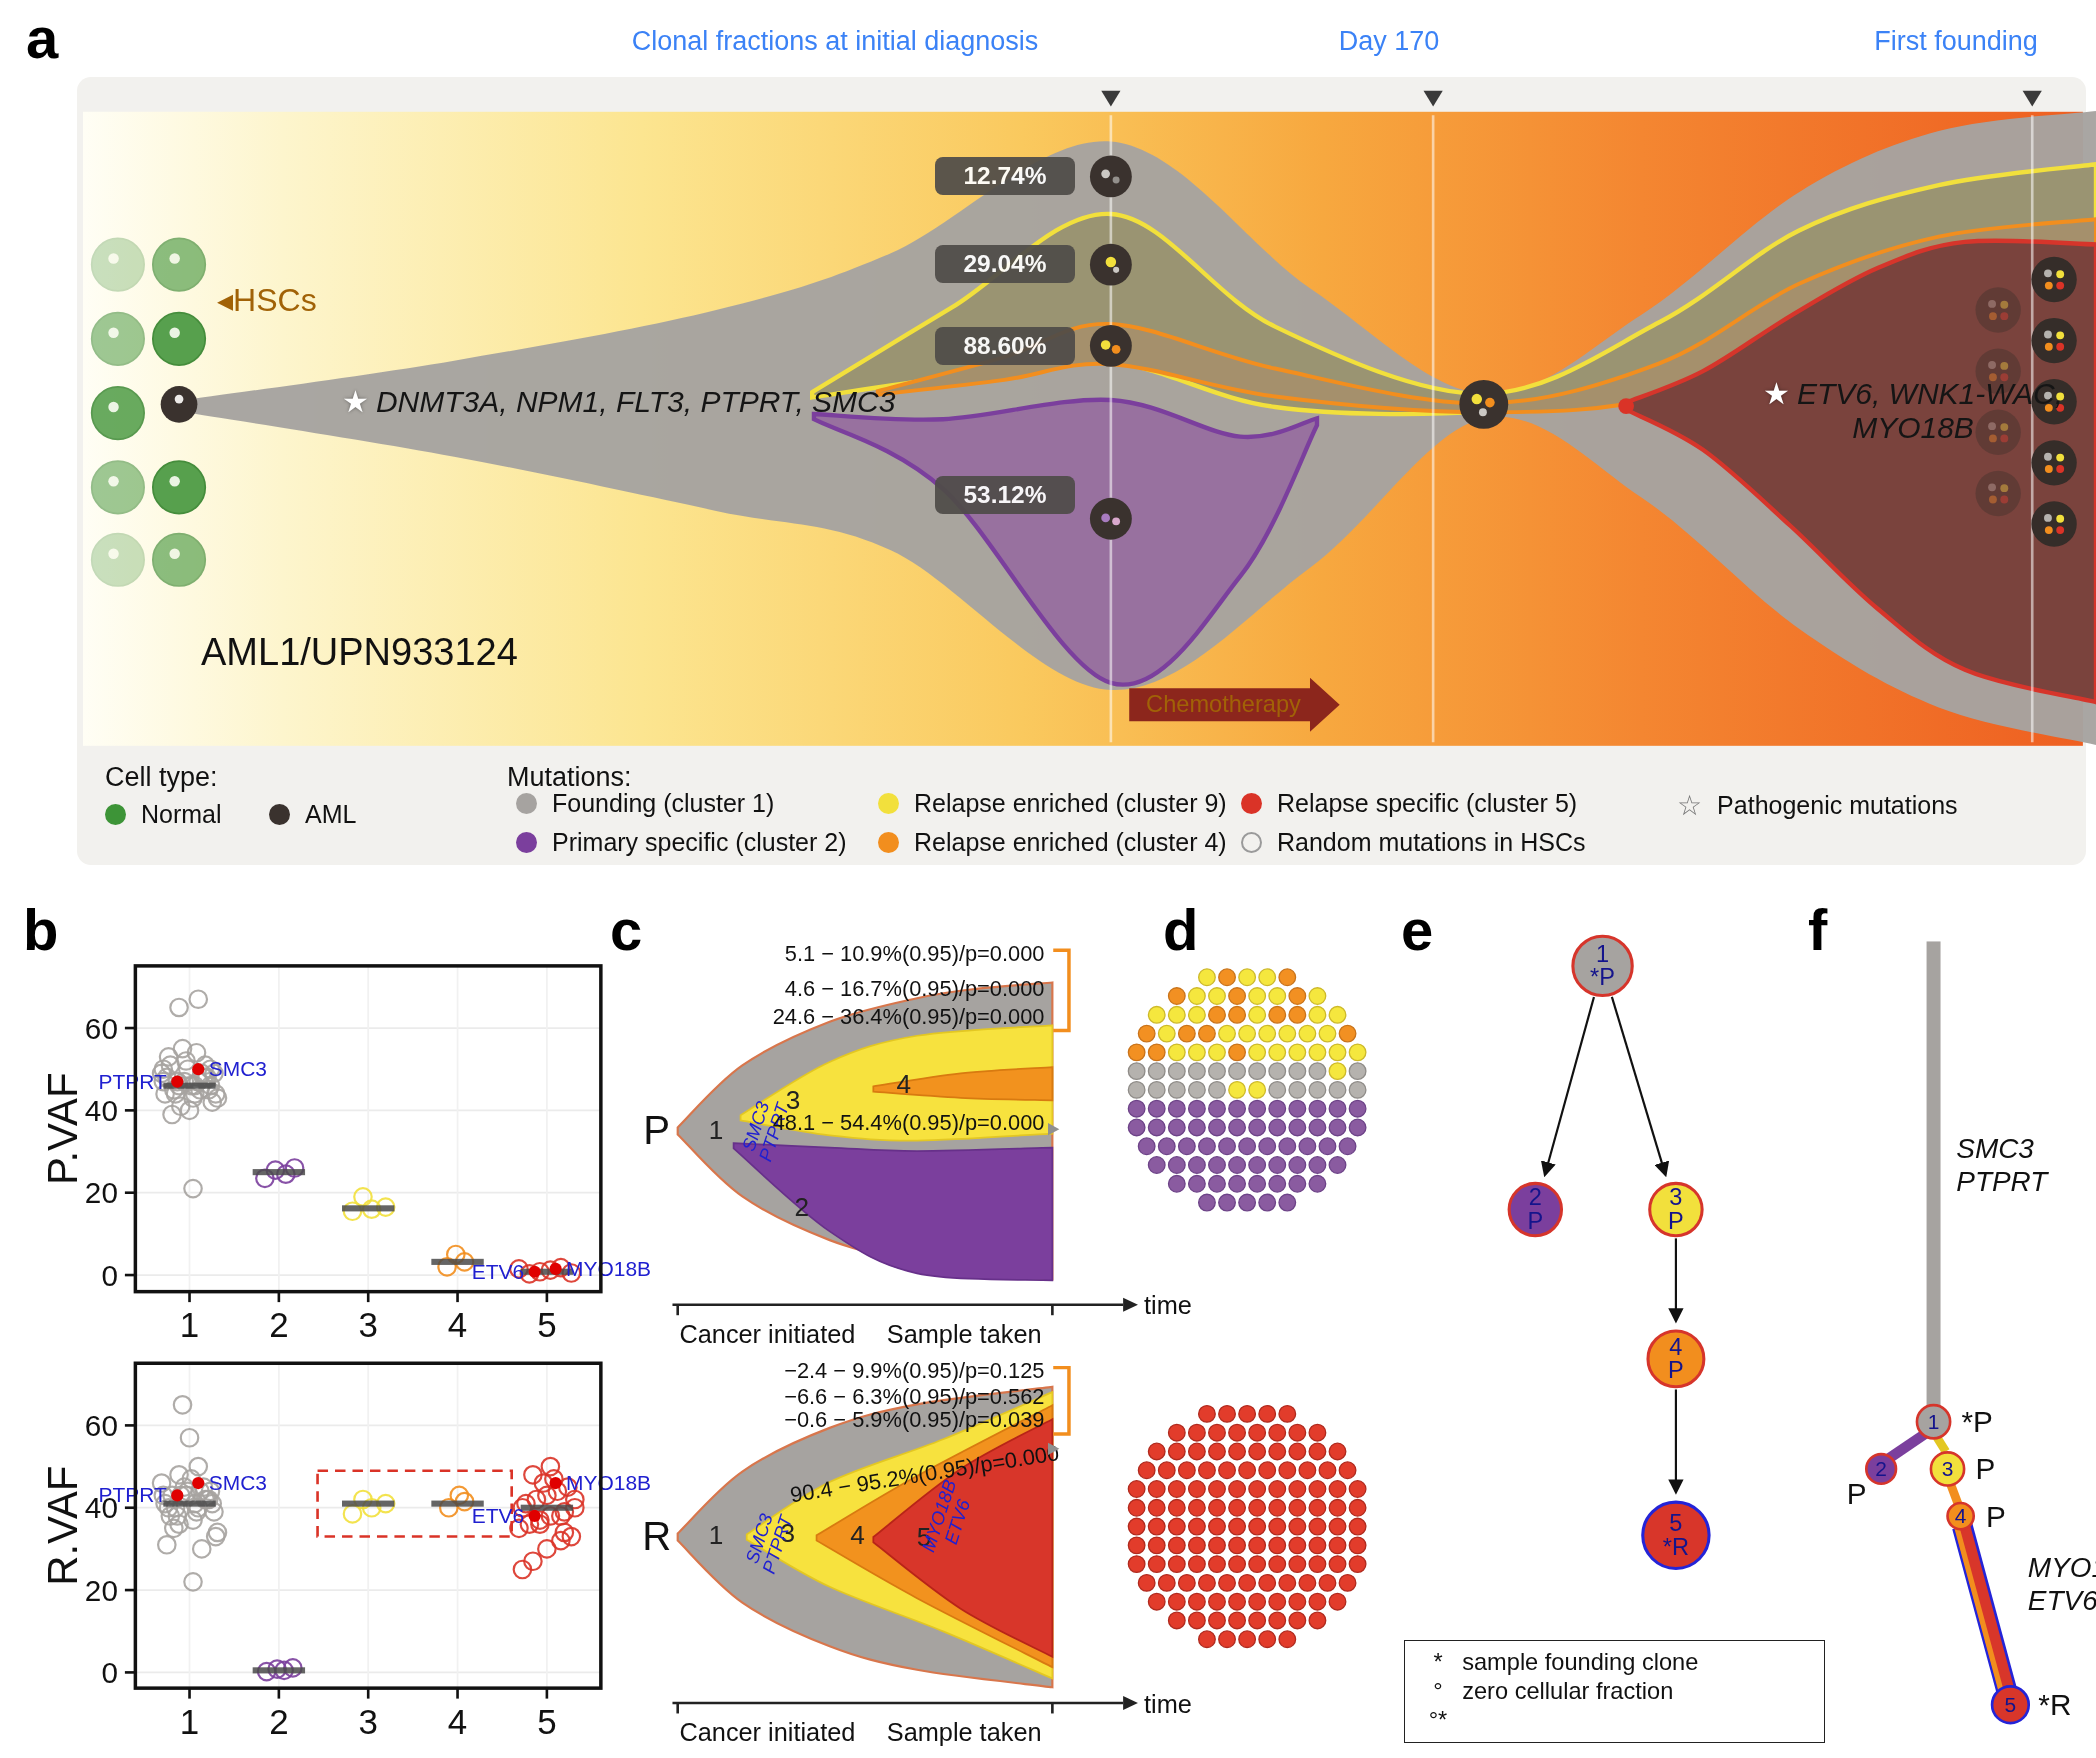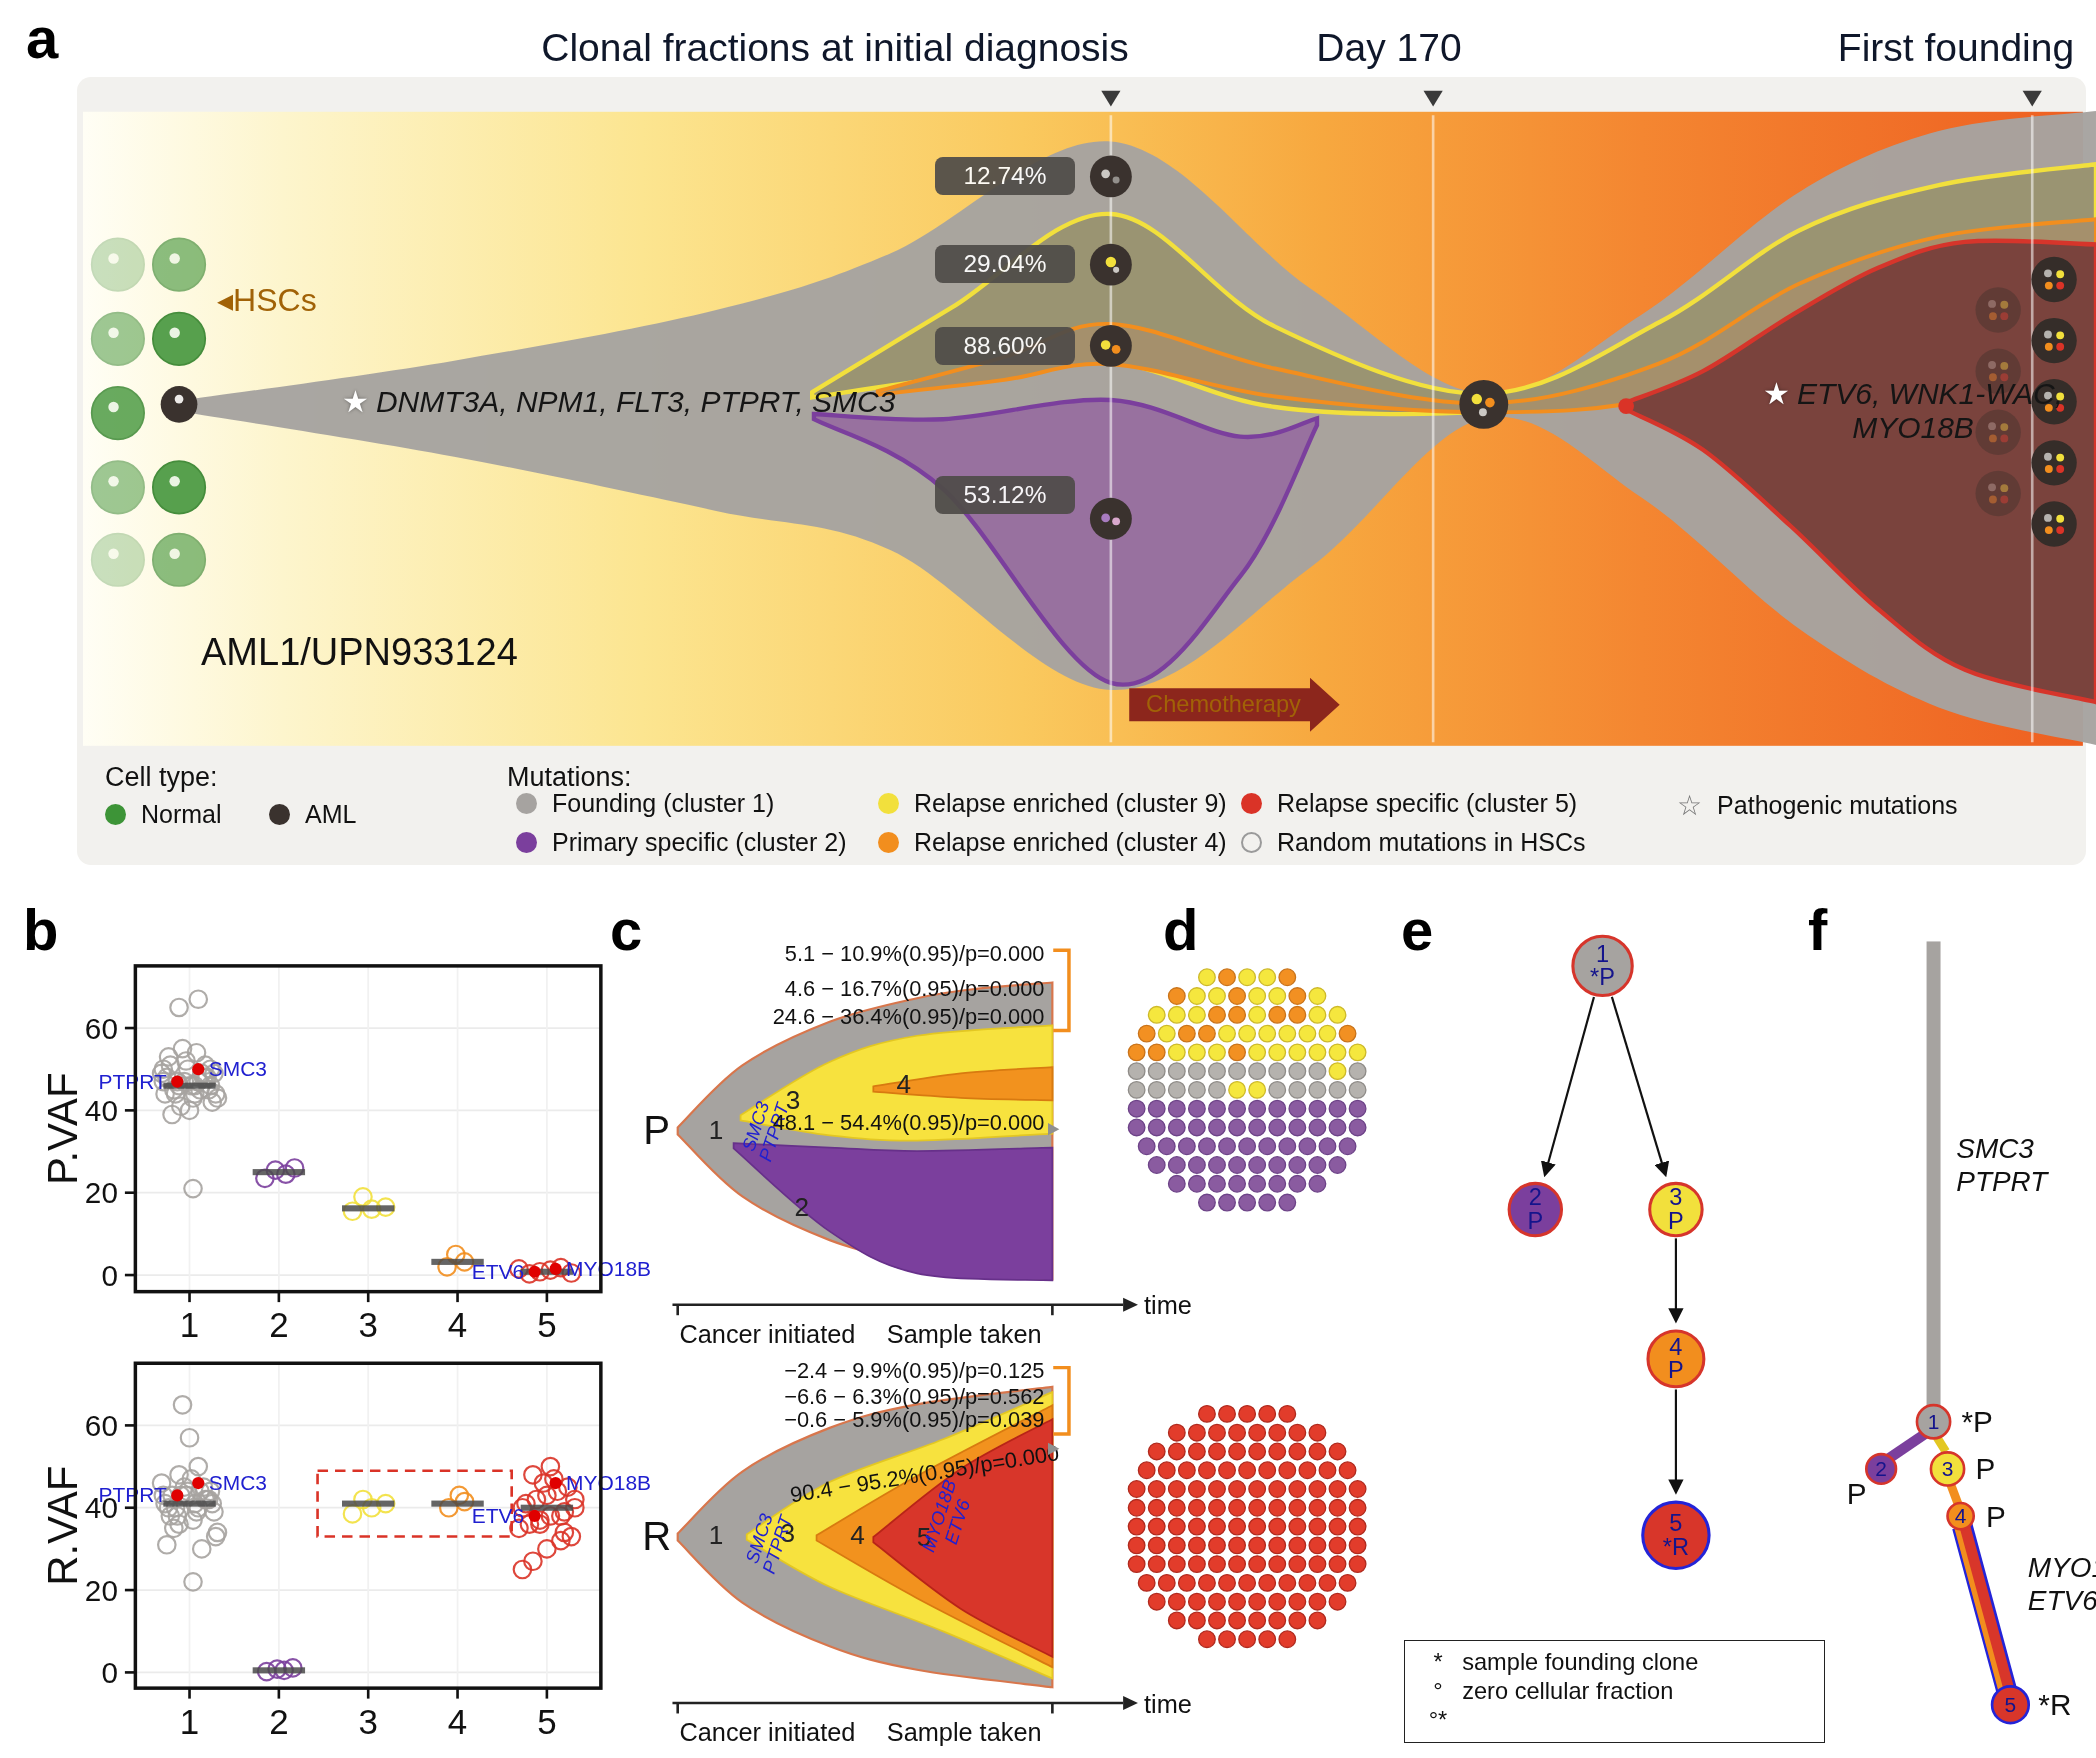--- a/index.html
+++ b/index.html
@@ -3,22 +3,22 @@
 <meta charset="utf-8">
 <style>
 *{margin:0;padding:0;box-sizing:border-box}
 html,body{width:2096px;height:1758px}
 body{background:#fff;font-family:"Liberation Sans",sans-serif;position:relative;overflow:hidden}
 svg{font-family:"Liberation Sans",sans-serif}
 .ov{position:absolute;white-space:nowrap}
 .pletter{position:absolute;font-size:58px;font-weight:bold;color:#000;line-height:1}
 .panelA-bg{position:absolute;left:77px;top:77px;width:2009px;height:788px;background:#f2f1ee;border-radius:14px}
 #figsvg{position:absolute;left:0;top:0}
-.tl-label{font-size:39px;color:#0f172a;transform:translateX(-50%)}
-.pill{position:absolute;width:140px;height:38px;background:#4f4c49;border-radius:7.9px;color:#fff;font-size:24.5px;font-weight:normal;text-align:center;line-height:38px;opacity:.93}
+.tl-label{font-size:27px;color:#3b82f6;transform:translateX(-50%)}
+.pill{position:absolute;width:140px;height:38px;background:#4f4c49;border-radius:7.9px;color:#fff;font-size:24.5px;font-weight:bold;text-align:center;line-height:38px;opacity:.93}
 .gene-note{font-size:30px;font-style:italic;color:#151515}
 .star{color:#fff;font-style:normal;text-shadow:0 0 3.5px rgba(0,0,0,.45);margin-right:7px}
 .hsc-lab{font-size:32px;color:#a16207}
 .sample-id{font-size:38px;color:#111}
 .chemo-lab{width:185px;text-align:center;font-size:23.6px;color:#a16207}
 .leg-title{position:absolute;font-size:27px;color:#111}
 .leg-item{position:absolute;display:flex;align-items:center;gap:15px;font-size:25px;color:#111}
 .dot{width:21px;height:21px;border-radius:50%;display:inline-block;flex:0 0 auto}
 .dot.open{background:transparent;border:2.6px solid #9a9a9a}
 .leg-star{font-size:28px;color:#777}

